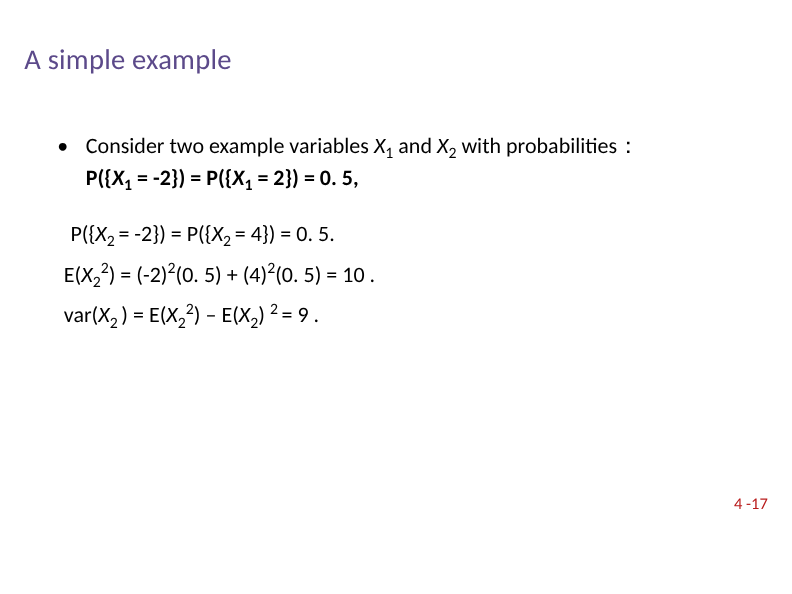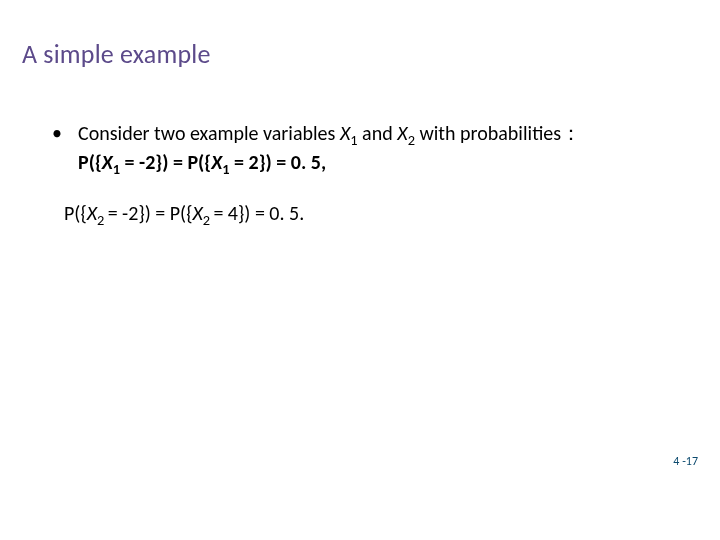--- a/index.html
+++ b/index.html
@@ -74,22 +74,22 @@
   }
   sup {
     font-size: 0.72em;
     vertical-align: super;
     line-height: 0;
   }
   .pagenum {
     position: absolute;
     right: 22px;
     bottom: 14px;
-    font-size: 12px;
-    color: #0c4a6e;
+    font-size: 15px;
+    color: #b91c1c;
   }
 </style>
 </head>
 <body>
 
 <div class="slide">
 
   <div class="title">A simple example</div>
 
   <div class="body">
@@ -105,19 +105,25 @@
     </div>
 
     <div class="indent0b">
       <span>P({</span><span class="italic">X</span><sub>2 </sub><span>= -2}) = P({</span><span class="italic">X</span><sub>2 </sub><span>= 4}) = 0. 5.</span>
     </div>
 
 
 
 
 
+    <div class="indent0c gap">
+      <span>E(</span><span class="italic">X</span><sub>2</sub><sup>2</sup><span>) = (-2)</span><sup>2</sup><span>(0. 5) + (4)</span><sup>2</sup><span>(0. 5) = 10 .</span>
+    </div>
 
 
+    <div class="indent0c gap">
+      <span>var(</span><span class="italic">X</span><sub>2 </sub><span>) = E(</span><span class="italic">X</span><sub>2</sub><sup>2</sup><span>) – E(</span><span class="italic">X</span><sub>2</sub><span>) </span><sup>2 </sup><span>= 9 .</span>
+    </div>
 
   </div>
 
   <div class="pagenum">4 -17</div>
 </div>
 
 </body></html>

